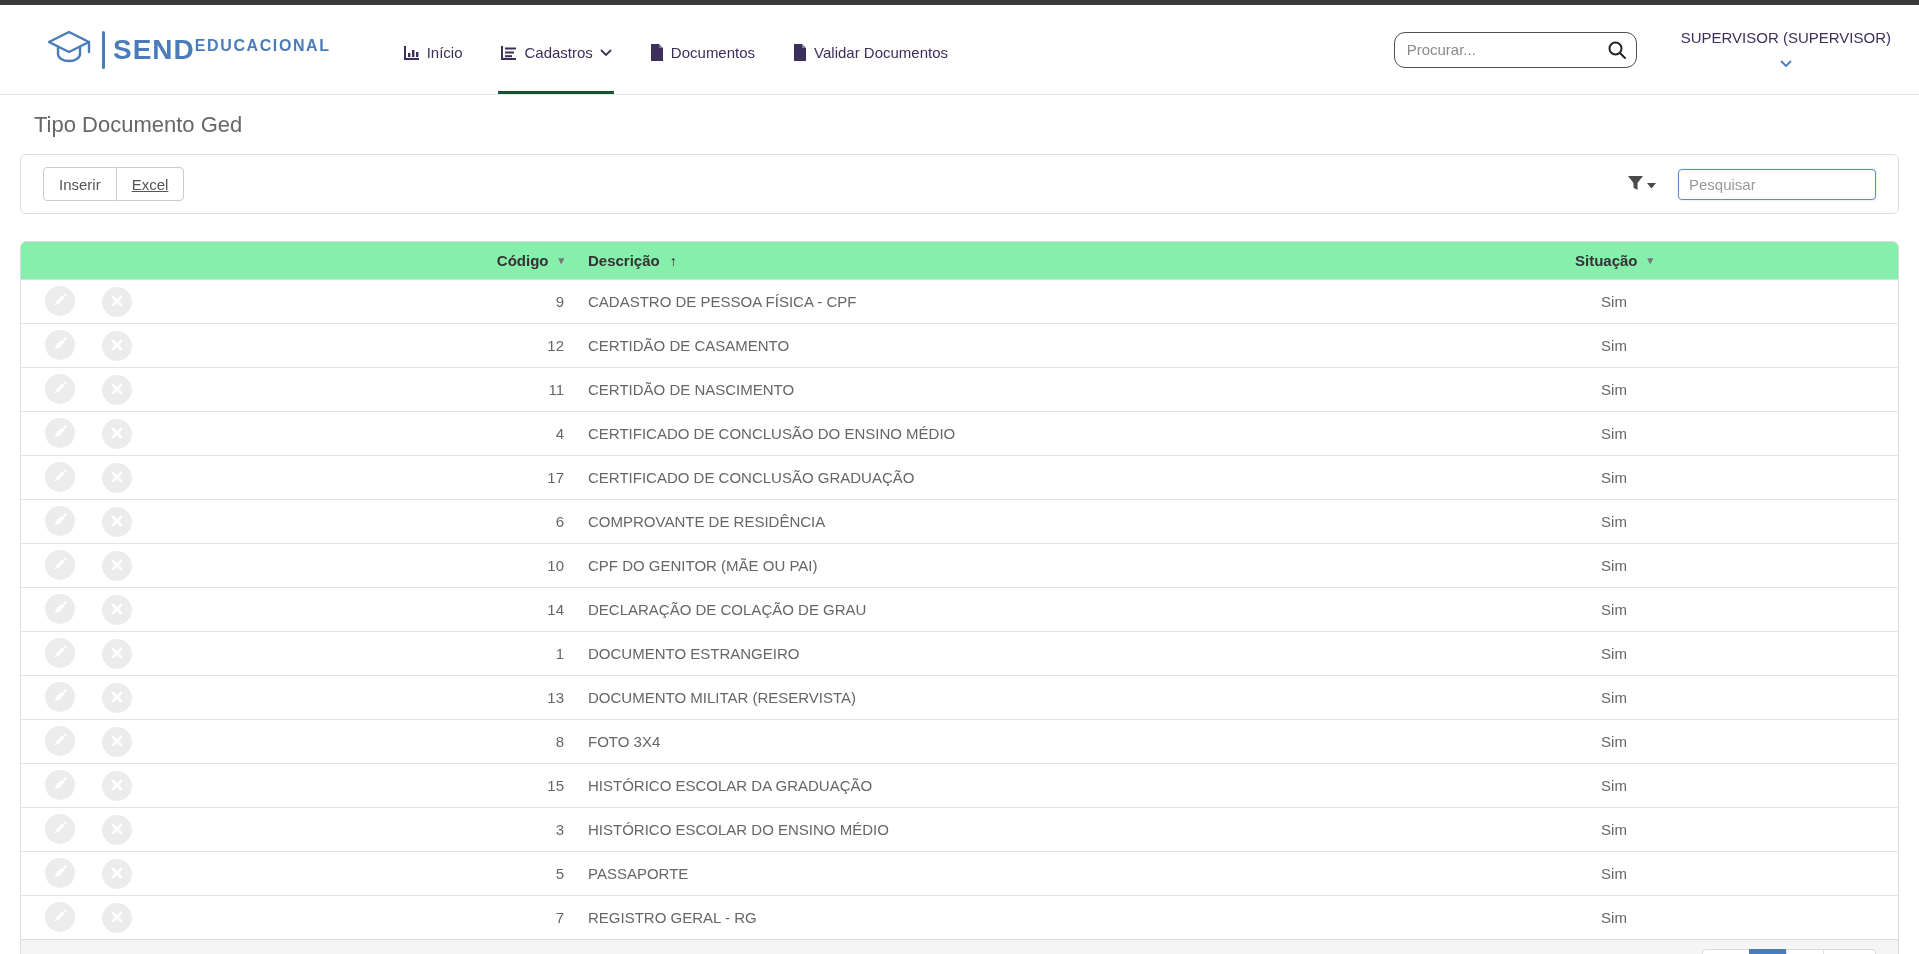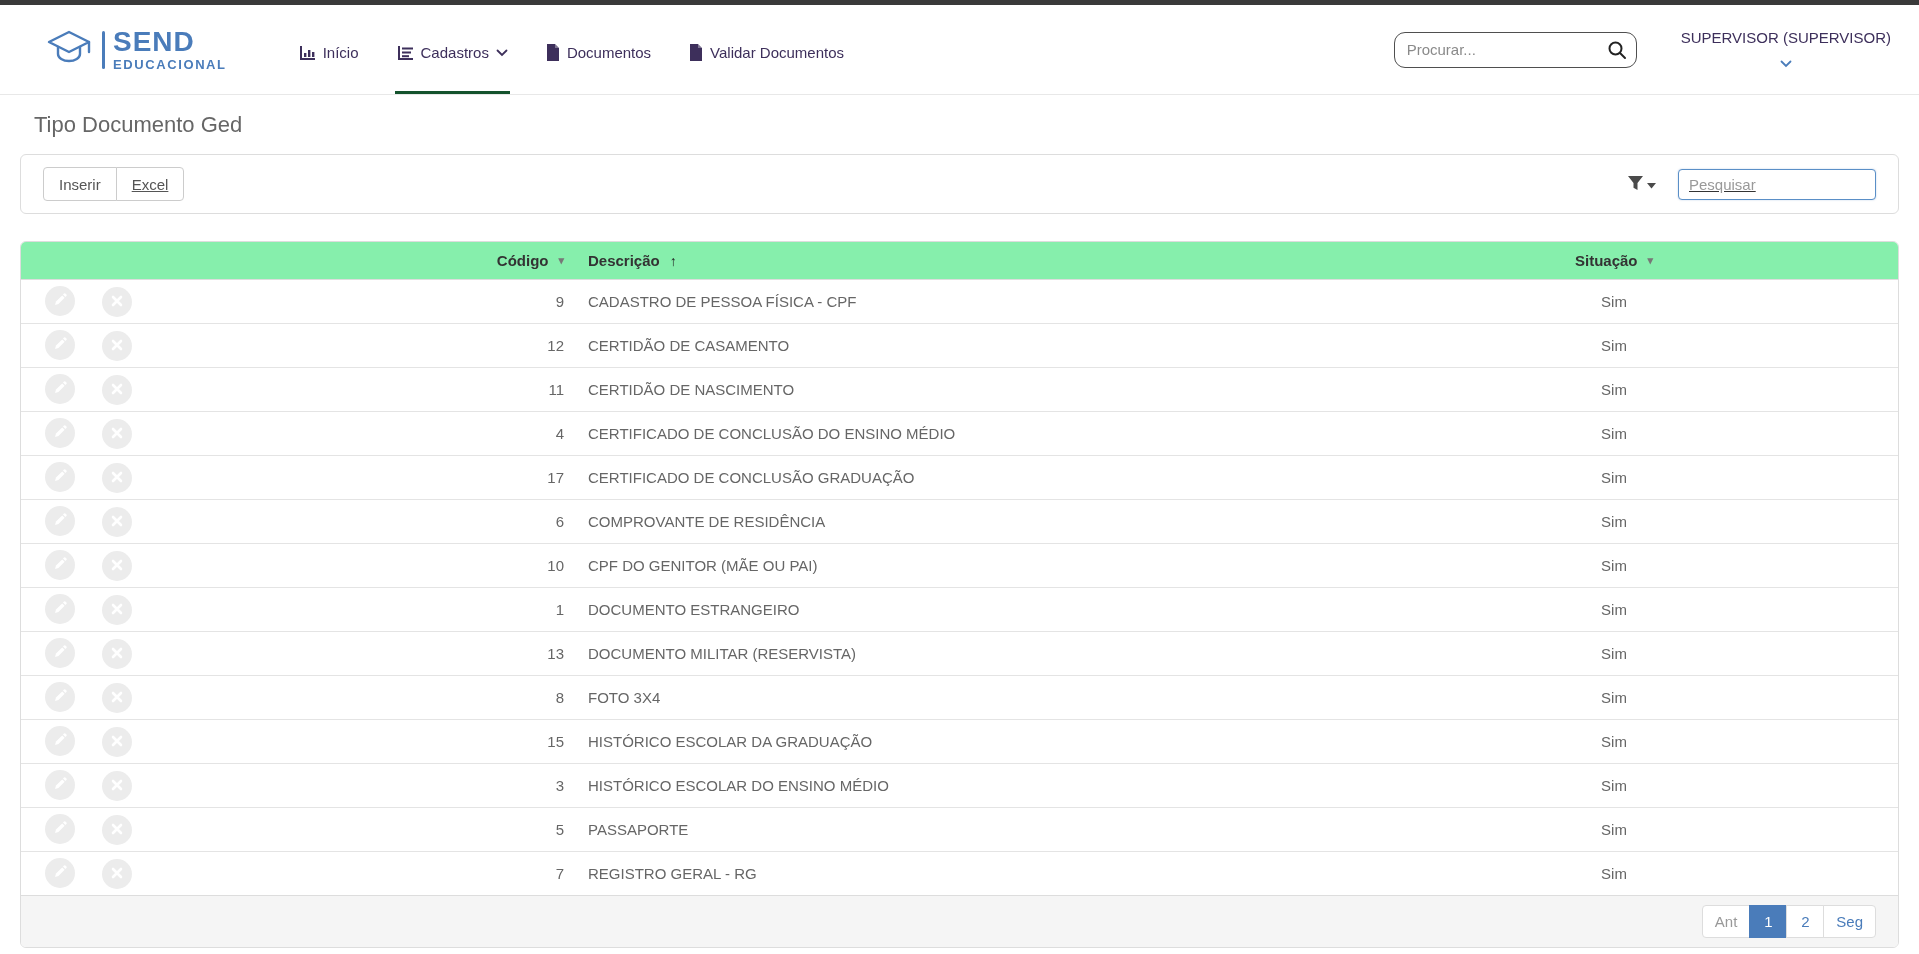--- a/index.html
+++ b/index.html
@@ -5,23 +5,23 @@
   * { margin:0; padding:0; box-sizing:border-box; }
   html,body { width:1919px; height:954px; background:#fff; overflow:hidden;
               font-family:"Liberation Sans", sans-serif; }
   .topbar { height:5px; background:#3a3a3a; }
 
   
   header.appbar { height:90px; border-bottom:1px solid #e8e8e8; display:flex;
                   align-items:center; padding:0 28px 0 44px; }
   .logo { display:flex; align-items:center; gap:8px; cursor:pointer; }
   .logo-sep { width:3px; height:38px; background:#4a7cba; border-radius:2px; }
-  .logo-text { display:flex; flex-direction:column; line-height:1; }
+  .logo-text { display:flex; line-height:1;text-align:right; }
   .logo-brand { font-size:28px; font-weight:bold; color:#4a7cba; letter-spacing:1px; }
-  .logo-sub { font-size:13px; font-weight:bold; color:#4a7cba; letter-spacing:1.6px; margin-top:2px; }
+  .logo-sub { font-size:16px; font-weight:bold; color:#4a7cba; letter-spacing:1.6px; margin-top:2px; }
 
   nav.mainnav { display:flex; align-items:flex-end; gap:34px; margin-left:70px; height:100%; }
   .nav-item { display:flex; align-items:center; gap:7px; color:#3d2f5b; font-size:15px;
               text-decoration:none; cursor:pointer; padding:34px 2px 30px 2px; border-bottom:3px solid transparent; }
   .nav-item.active { border-bottom:3px solid #14532d; }
   .nav-item svg { display:block; }
 
   .header-right { margin-left:auto; display:flex; align-items:center; gap:44px; }
   .gsearch { position:relative; width:243px; }
   .gsearch input { width:243px; height:36px; border:1px solid #4f4f4f; border-radius:11px;
@@ -39,21 +39,21 @@
   .toolbar { display:flex; align-items:center; padding:12px 22px; }
   .btn-group { display:flex; }
   .btn { height:34px; padding:0 15px; background:#fff; border:1px solid #ccc; color:#555;
          font-size:15px; cursor:pointer; font-family:"Liberation Sans", sans-serif; }
   .btn:first-child { border-radius:4px 0 0 4px; }
   .btn:last-child { border-radius:0 4px 4px 0; margin-left:-1px;text-decoration:underline; }
   .toolbar-right { margin-left:auto; display:flex; align-items:center; gap:18px; }
   .filter-btn { display:flex; align-items:center; gap:3px; background:none; border:none; cursor:pointer; padding:4px; }
   .tsearch { width:198px; height:31px; border:1px solid #5a8fc7; border-radius:4px;
              padding:0 10px; font-size:15px; color:#333; outline:none;
-             font-family:"Liberation Sans", sans-serif; box-shadow:0 0 2px rgba(74,124,186,.35);text-decoration:underline; }
+             font-family:"Liberation Sans", sans-serif; box-shadow:0 0 2px rgba(74,124,186,.35); }
   .tsearch::placeholder { color:#999; }
 
   
   .table-panel { margin-top:27px; overflow:hidden; }
   table.grid { width:100%; border-collapse:collapse; font-size:15px; }
   .grid thead tr { background:#86efac; }
   .grid th { font-weight:bold; color:#333; padding:10px 12px; border-bottom:1px solid #ddd; }
   .grid td { color:#666; padding:6px 12px; height:34px; }
   .grid tbody tr { border-top:1px solid #e4e4e4; }
   .grid tbody tr:first-child { border-top:none; }
@@ -376,20 +376,42 @@
                   <path d="M2 2 L10 10 M10 2 L2 10"></path>
                 </svg>
         </span>
       </button>
     </td>
     <td class="col-code">10</td>
     <td class="col-desc">CPF DO GENITOR (MÃE OU PAI)</td>
     <td class="col-status">Sim</td>
   </tr>
 
+  <tr>
+    <td class="col-actions">
+      <button class="action">
+        <span>
+          <svg width="14" height="14" viewBox="0 0 14 14" fill="#fff">
+                  <path d="M2 12 l1-3.4 6.2-6.2 2.4 2.4 -6.2 6.2 Z"></path>
+                  <path d="M10 1.6 l2.4 2.4 1-1 a1 1 0 0 0 0-1.4 l-1-1 a1 1 0 0 0-1.4 0 Z"></path>
+                </svg>
+        </span>
+      </button>
+      <button class="action">
+        <span>
+          <svg width="12" height="12" viewBox="0 0 12 12" fill="none" stroke="#fff" stroke-width="2.6" stroke-linecap="round">
+                  <path d="M2 2 L10 10 M10 2 L2 10"></path>
+                </svg>
+        </span>
+      </button>
+    </td>
+    <td class="col-code">14</td>
+    <td class="col-desc">DECLARAÇÃO DE COLAÇÃO DE GRAU</td>
+    <td class="col-status">Sim</td>
+  </tr>
 
   <tr>
     <td class="col-actions">
       <button class="action">
         <span>
           <svg width="14" height="14" viewBox="0 0 14 14" fill="#fff">
                   <path d="M2 12 l1-3.4 6.2-6.2 2.4 2.4 -6.2 6.2 Z"></path>
                   <path d="M10 1.6 l2.4 2.4 1-1 a1 1 0 0 0 0-1.4 l-1-1 a1 1 0 0 0-1.4 0 Z"></path>
                 </svg>
         </span>

